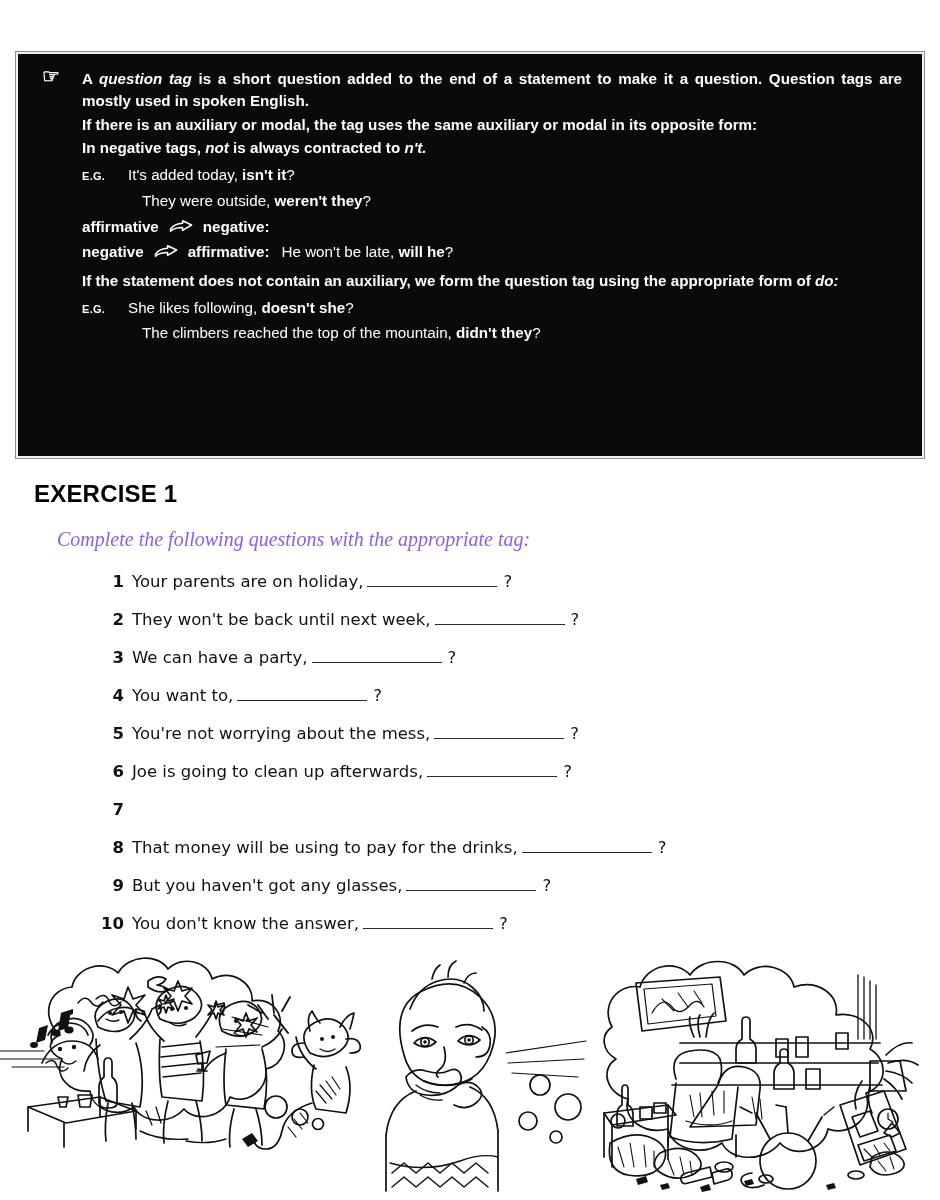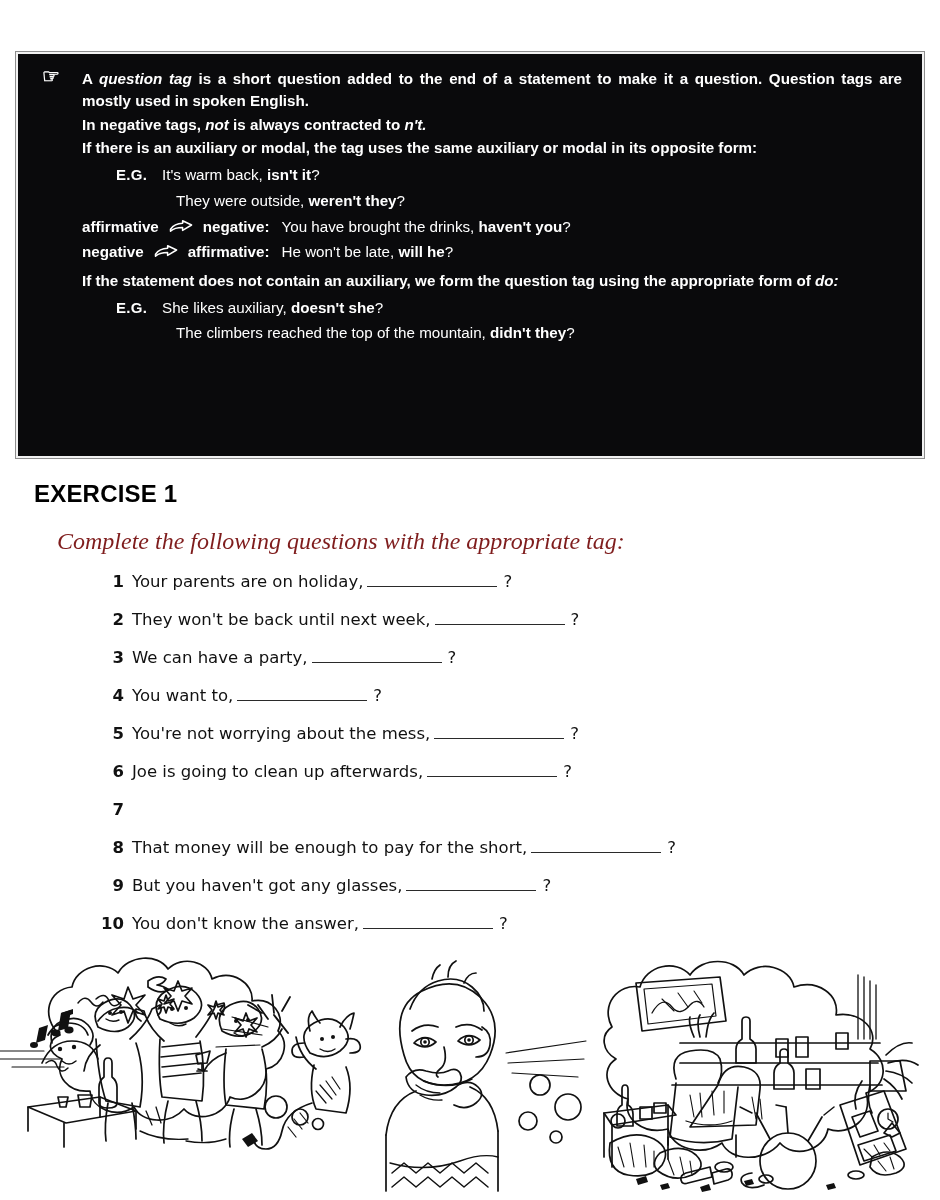--- a/index.html
+++ b/index.html
@@ -56,26 +56,25 @@
     padding-left: 48px;
     margin-top: 5px;
     margin-bottom: 4px;
   }
   .eg-row {
     display: flex;
     align-items: baseline;
     margin-bottom: 3px;
   }
   .eg-tag {
-    font-size: 15px;
+    font-size: 11px;
     font-weight: bold;
     letter-spacing: .3px;
     width: 46px;
     flex: 0 0 46px;
-    margin-left: 34px;
   }
   .eg-text {
     font-size: 15.2px;
     font-weight: normal;
   }
   .eg-text b { font-weight: bold; }
   .eg-row.indent .eg-text { padding-left: 14px; }
   .eg-row.indent2 .eg-text { padding-left: 26px; }
 
   .polarity-row {
@@ -108,22 +107,22 @@
     font-weight: bold;
     letter-spacing: .2px;
     color: #000000;
   }
   .exercise-instruction {
     position: absolute;
     left: 57px;
     top: 528px;
     font-family: "Liberation Serif", serif;
     font-style: italic;
-    font-size: 24px;
-    color: #7f1d1d;
+    font-size: 20px;
+    color: #8b5cf6;
   }
 
   .ex-list {
     position: absolute;
     left: 96px;
     top: 572px;
     width: 800px;
   }
   .ex-item {
     display: flex;
@@ -164,68 +163,67 @@
 <body>
 
 <div class="grammar-box">
   <div class="gb-inner">
 
     <p class="rule-line first">
       <span class="hand-icon">☞</span><span>A </span><i>question tag</i><span> is a short question added to the end of a statement to make it a question. Question tags are mostly used in spoken English.</span>
     </p>
 
     <p class="rule-line">
+      <span>If there is an auxiliary or modal, the tag uses the same auxiliary or modal in its opposite form:</span>
+    </p>
+
+    <p class="rule-line">
       <span>In negative tags, </span><i>not</i><span> is always contracted to </span><i>n't.</i>
-    </p>
-
-    <p class="rule-line">
-      <span>If there is an auxiliary or modal, the tag uses the same auxiliary or modal in its opposite form:</span>
     </p>
 
     <div class="eg-block">
       <div class="eg-row">
         <span class="eg-tag">E.G.</span>
-        <span class="eg-text"><span>It's warm back, </span><b>isn't it</b><span>?</span></span>
+        <span class="eg-text"><span>It's added today, </span><b>isn't it</b><span>?</span></span>
       </div>
       <div class="eg-row indent">
         <span class="eg-tag"></span>
         <span class="eg-text"><span>They were outside, </span><b>weren't they</b><span>?</span></span>
       </div>
     </div>
 
     <div class="polarity-row">
       <span class="pol-a">affirmative</span>
       <span class="arrow-glyph">
         <svg width="24" height="13" viewBox="0 0 24 13" aria-hidden="true">
           <path d="M1.5 9.2 C4 5.6 8 3.4 13.6 3.3 L13.6 0.8 L22.6 5.0 L13.6 10.4 L13.6 7.6 C8.6 7.6 4.6 8.4 1.5 11.2 Z" fill="#0a0a0c" stroke="#ffffff" stroke-width="1.5" stroke-linejoin="round"></path>
         </svg>
       </span>
       <span class="pol-b">negative:</span>
-      <span class="pol-ex"><span>You have brought the drinks, </span><b>haven't you</b><span>?</span></span>
     </div>
 
     <div class="polarity-row">
       <span class="pol-a">negative</span>
       <span class="arrow-glyph">
         <svg width="24" height="13" viewBox="0 0 24 13" aria-hidden="true">
           <path d="M1.5 9.2 C4 5.6 8 3.4 13.6 3.3 L13.6 0.8 L22.6 5.0 L13.6 10.4 L13.6 7.6 C8.6 7.6 4.6 8.4 1.5 11.2 Z" fill="#0a0a0c" stroke="#ffffff" stroke-width="1.5" stroke-linejoin="round"></path>
         </svg>
       </span>
       <span class="pol-b">affirmative:</span>
       <span class="pol-ex"><span>He won't be late, </span><b>will he</b><span>?</span></span>
     </div>
 
     <p class="rule-line" style="margin-top:6px;">
       <span>If the statement does not contain an auxiliary, we form the question tag using the appropriate form of </span><i>do:</i>
     </p>
 
     <div class="eg-block">
       <div class="eg-row">
         <span class="eg-tag">E.G.</span>
-        <span class="eg-text"><span>She likes auxiliary, </span><b>doesn't she</b><span>?</span></span>
+        <span class="eg-text"><span>She likes following, </span><b>doesn't she</b><span>?</span></span>
       </div>
       <div class="eg-row indent">
         <span class="eg-tag"></span>
         <span class="eg-text"><span>The climbers reached the top of the mountain, </span><b>didn't they</b><span>?</span></span>
       </div>
     </div>
 
   </div>
 </div>
 
@@ -255,21 +253,21 @@
     </div>
     <div class="ex-item">
       <span class="ex-num">6</span>
       <span class="ex-text"><span>Joe is going to clean up afterwards,</span><span class="blank" style="width: 130px;"></span><span class="qmark">?</span></span>
     </div>
     <div class="ex-item">
       <span class="ex-num">7</span>
     </div>
     <div class="ex-item">
       <span class="ex-num">8</span>
-      <span class="ex-text"><span>That money will be enough to pay for the short,</span><span class="blank" style="width: 130px;"></span><span class="qmark">?</span></span>
+      <span class="ex-text"><span>That money will be using to pay for the drinks,</span><span class="blank" style="width: 130px;"></span><span class="qmark">?</span></span>
     </div>
     <div class="ex-item">
       <span class="ex-num">9</span>
       <span class="ex-text"><span>But you haven't got any glasses,</span><span class="blank" style="width: 130px;"></span><span class="qmark">?</span></span>
     </div>
     <div class="ex-item">
       <span class="ex-num">10</span>
       <span class="ex-text"><span>You don't know the answer,</span><span class="blank" style="width: 130px;"></span><span class="qmark">?</span></span>
     </div>
   </div>

